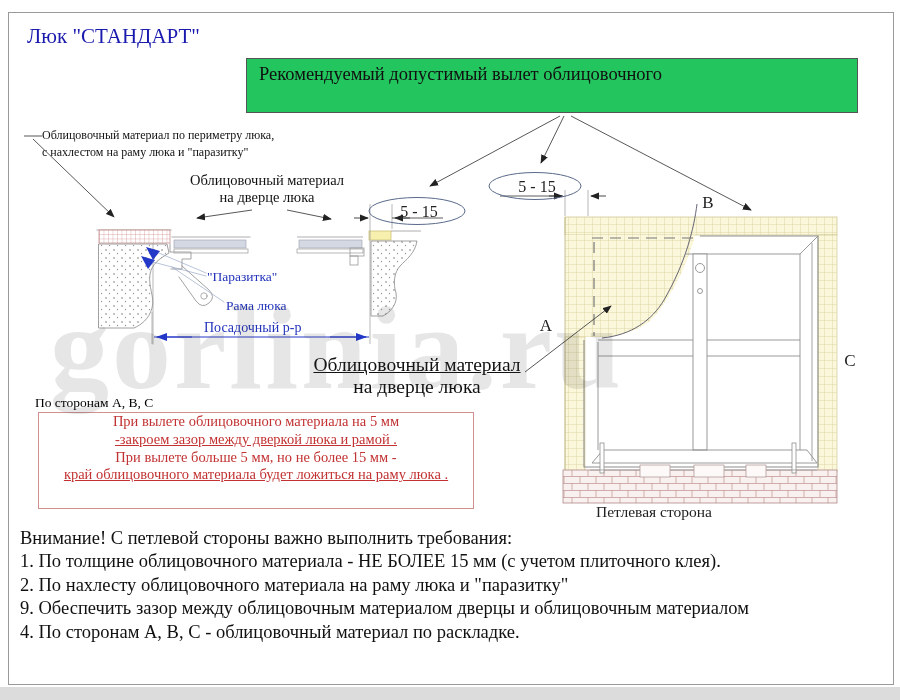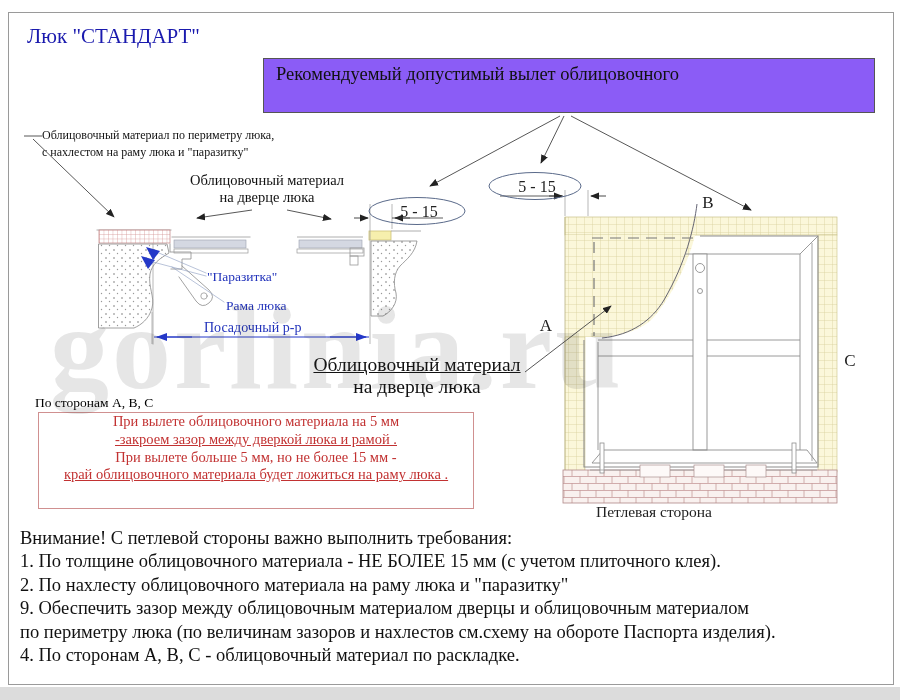--- a/index.html
+++ b/index.html
@@ -2,22 +2,22 @@
 <html><head>
 <meta charset="utf-8">
 <style>
   html,body{margin:0;padding:0;background:#fff;}
   .page{position:relative;width:900px;height:700px;background:#ffffff;overflow:hidden;
         font-family:"Liberation Serif",serif;color:#111;}
   .page-border{position:absolute;left:8px;top:12px;width:884px;height:671px;
         border:1px solid #9a9a9a;}
   .bottom-strip{position:absolute;left:0;top:687px;width:900px;height:13px;background:#dcdcdc;}
   .doc-title{position:absolute;left:27px;top:24px;font-size:21px;color:#1a1aae;white-space:nowrap;}
-  .header-box{position:absolute;left:263px;top:58px;width:598px;height:50px;
-        border:1px solid #555;background:#8b5cf6;padding:3px 0 0 12px;font-size:18.5px;line-height:25px;}
+  .header-box{position:absolute;left:246px;top:58px;width:598px;height:50px;
+        border:1px solid #555;background:#22c55e;padding:3px 0 0 12px;font-size:18.5px;line-height:25px;}
   .lab1{position:absolute;left:42px;top:127px;font-size:12px;line-height:17px;}
   .lab2{position:absolute;left:180px;top:172px;width:174px;text-align:center;font-size:14.5px;line-height:17px;}
   .big-label{position:absolute;left:306px;top:354px;width:222px;text-align:center;font-size:19.5px;line-height:22px;}
   .big-label .u{text-decoration:underline;}
   .red-head{position:absolute;left:35px;top:395px;font-size:13.5px;color:#000000;}
   .red-box{position:absolute;left:38px;top:412px;width:434px;height:95px;border:1px solid #d09090;
         color:#c23232;font-size:14.5px;line-height:17.8px;text-align:center;}
   .red-box .u{text-decoration:underline;}
   .reqs{position:absolute;left:20px;top:527px;width:872px;font-size:18.5px;line-height:23.4px;}
   .reqs .u{}
@@ -60,21 +60,20 @@
     <div class="u">-закроем зазор между дверкой люка и рамой .</div>
     <div>При вылете больше 5 мм, но не более 15 мм -</div>
     <div class="u">край облицовочного материала будет ложиться на раму люка .</div>
   </div>
 
   <div class="reqs">
     <div><span>Внимание! С </span><span class="u">петлевой стороны</span><span> важно выполнить требования:</span></div>
     <div>1. По толщине облицовочного материала - НЕ БОЛЕЕ 15 мм (с учетом плиточного клея).</div>
     <div>2. По нахлесту облицовочного материала на раму люка и "паразитку"</div>
     <div>9. Обеспечить зазор между облицовочным материалом дверцы и облицовочным материалом</div>
-    <div> по периметру люка (по величинам зазоров и нахлестов см.схему на обороте Паспорта изделия).</div>
     <div>4. По сторонам А, В, С - облицовочный материал по раскладке.</div>
   </div>
 
   <svg class="draw" width="900" height="700" viewBox="0 0 900 700">
     <defs>
       <pattern id="pYellow" width="8" height="8" patternUnits="userSpaceOnUse">
         <rect width="8" height="8" fill="#fbf7da"></rect>
         <path d="M0,0H8 M0,0V8" stroke="#d8d09a" stroke-width="0.8" fill="none"></path>
       </pattern>
       <pattern id="pRed" width="4.5" height="4.5" patternUnits="userSpaceOnUse">

